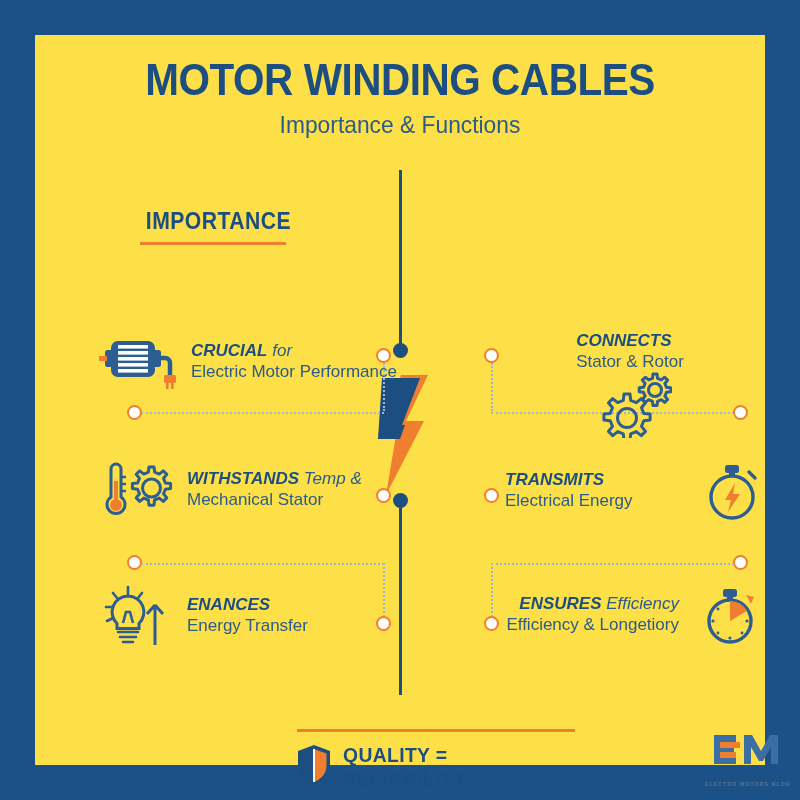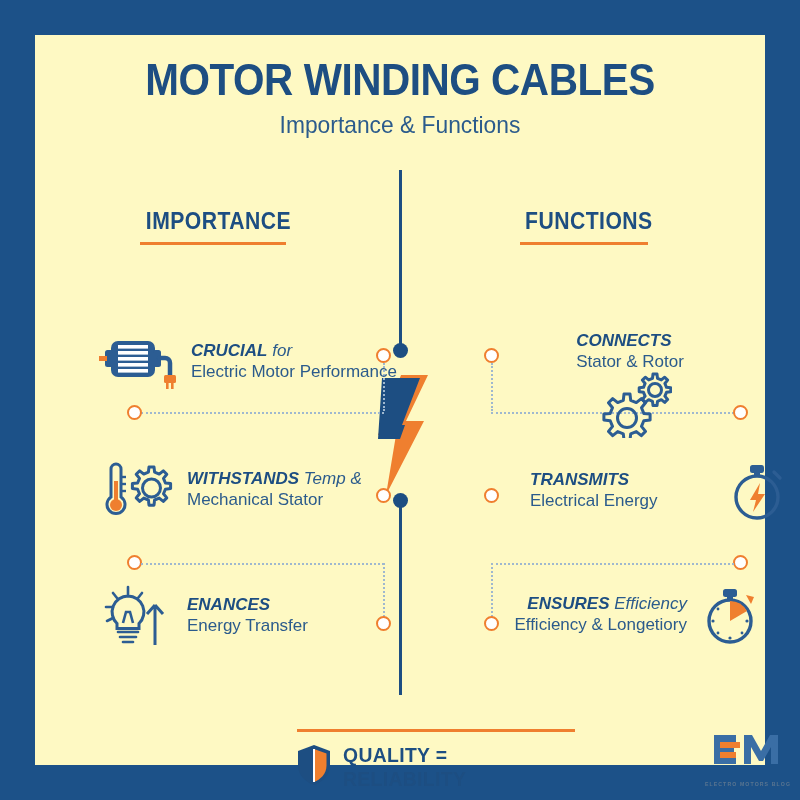--- a/index.html
+++ b/index.html
@@ -6,21 +6,21 @@
   html,body { width:800px; height:800px; }
   body {
     background:#1c5188;
     font-family:"Liberation Sans", sans-serif;
     overflow:hidden;
   }
   .frame {
     position:absolute;
     left:35px; top:35px;
     width:730px; height:730px;
-    background:#fef9c3;
+    background:#fde047;
   }
 
   
   .header { position:absolute; left:0; top:22px; width:100%; text-align:center; }
   .title {
     font-size:44px; font-weight:bold; color:#1d4e82;
     letter-spacing:-0.5px; line-height:1.05;
     font-family:"Liberation Sans", sans-serif;
     transform:scaleX(0.92); transform-origin:center;
   }
@@ -64,24 +64,24 @@
 
   
   #row-l1 { left:62px;  top:296px; width:300px; }
   #row-l2 { left:62px;  top:424px; width:290px; }
   #row-l3 { left:62px;  top:548px; width:290px; }
   #row-l1 .label, #row-l3 .label { text-align:left; margin-left:12px; }
   #row-l2 .label { text-align:left; margin-left:12px; flex:1; }
 
   
   #row-r1 { left:470px; top:296px; width:260px;flex-direction:column; }
-  #row-r2 { left:470px; top:424px; width:260px;margin-left:25px; }
+  #row-r2 { left:470px; top:424px; width:260px; }
   #row-r3 { left:456px; top:548px; width:274px; }
   #row-r1 .label, #row-r2 .label { text-align:left; margin-right:10px; flex:1; }
-  #row-r3 .label { text-align:right; margin-right:12px; flex:1; }
+  #row-r3 .label { text-align:right; margin-right:20px; flex:1; }
 
   
   .ring {
     position:absolute; width:15px; height:15px; border-radius:50%;
     border:2.5px solid #ef7f2f; background:#ffffff;
   }
   .dline-h { position:absolute; height:0; border-top:2px dotted #9fb8cf; }
   .dline-v { position:absolute; width:0; border-left:2px dotted #9fb8cf; }
 
   
@@ -108,24 +108,20 @@
 
 <div class="frame">
 
   <div class="header">
     <div class="title">MOTOR WINDING CABLES</div>
     <div class="subtitle">Importance &amp; Functions</div>
   </div>
 
   <div class="colhead" id="head-left">
     <div class="txt">IMPORTANCE</div>
-    <div class="rule"></div>
-  </div>
-  <div class="colhead" id="head-right">
-    <div class="txt">FUNCTIONS</div>
     <div class="rule"></div>
   </div>
 
   <div class="axis" id="axis-top"></div>
   <div class="axis-dot" id="axis-dot-top"></div>
   <div class="bolt">
     <svg width="53" height="125" viewBox="0 0 53 125">
       <polygon points="25,2 52,2 30,48 48,48 10,122 20,62 2,62" fill="#ef7f2f"></polygon>
       <polygon points="6,5 44,5 26,52 29,52 24,66 2,66" fill="#1d4e82"></polygon>
     </svg>

